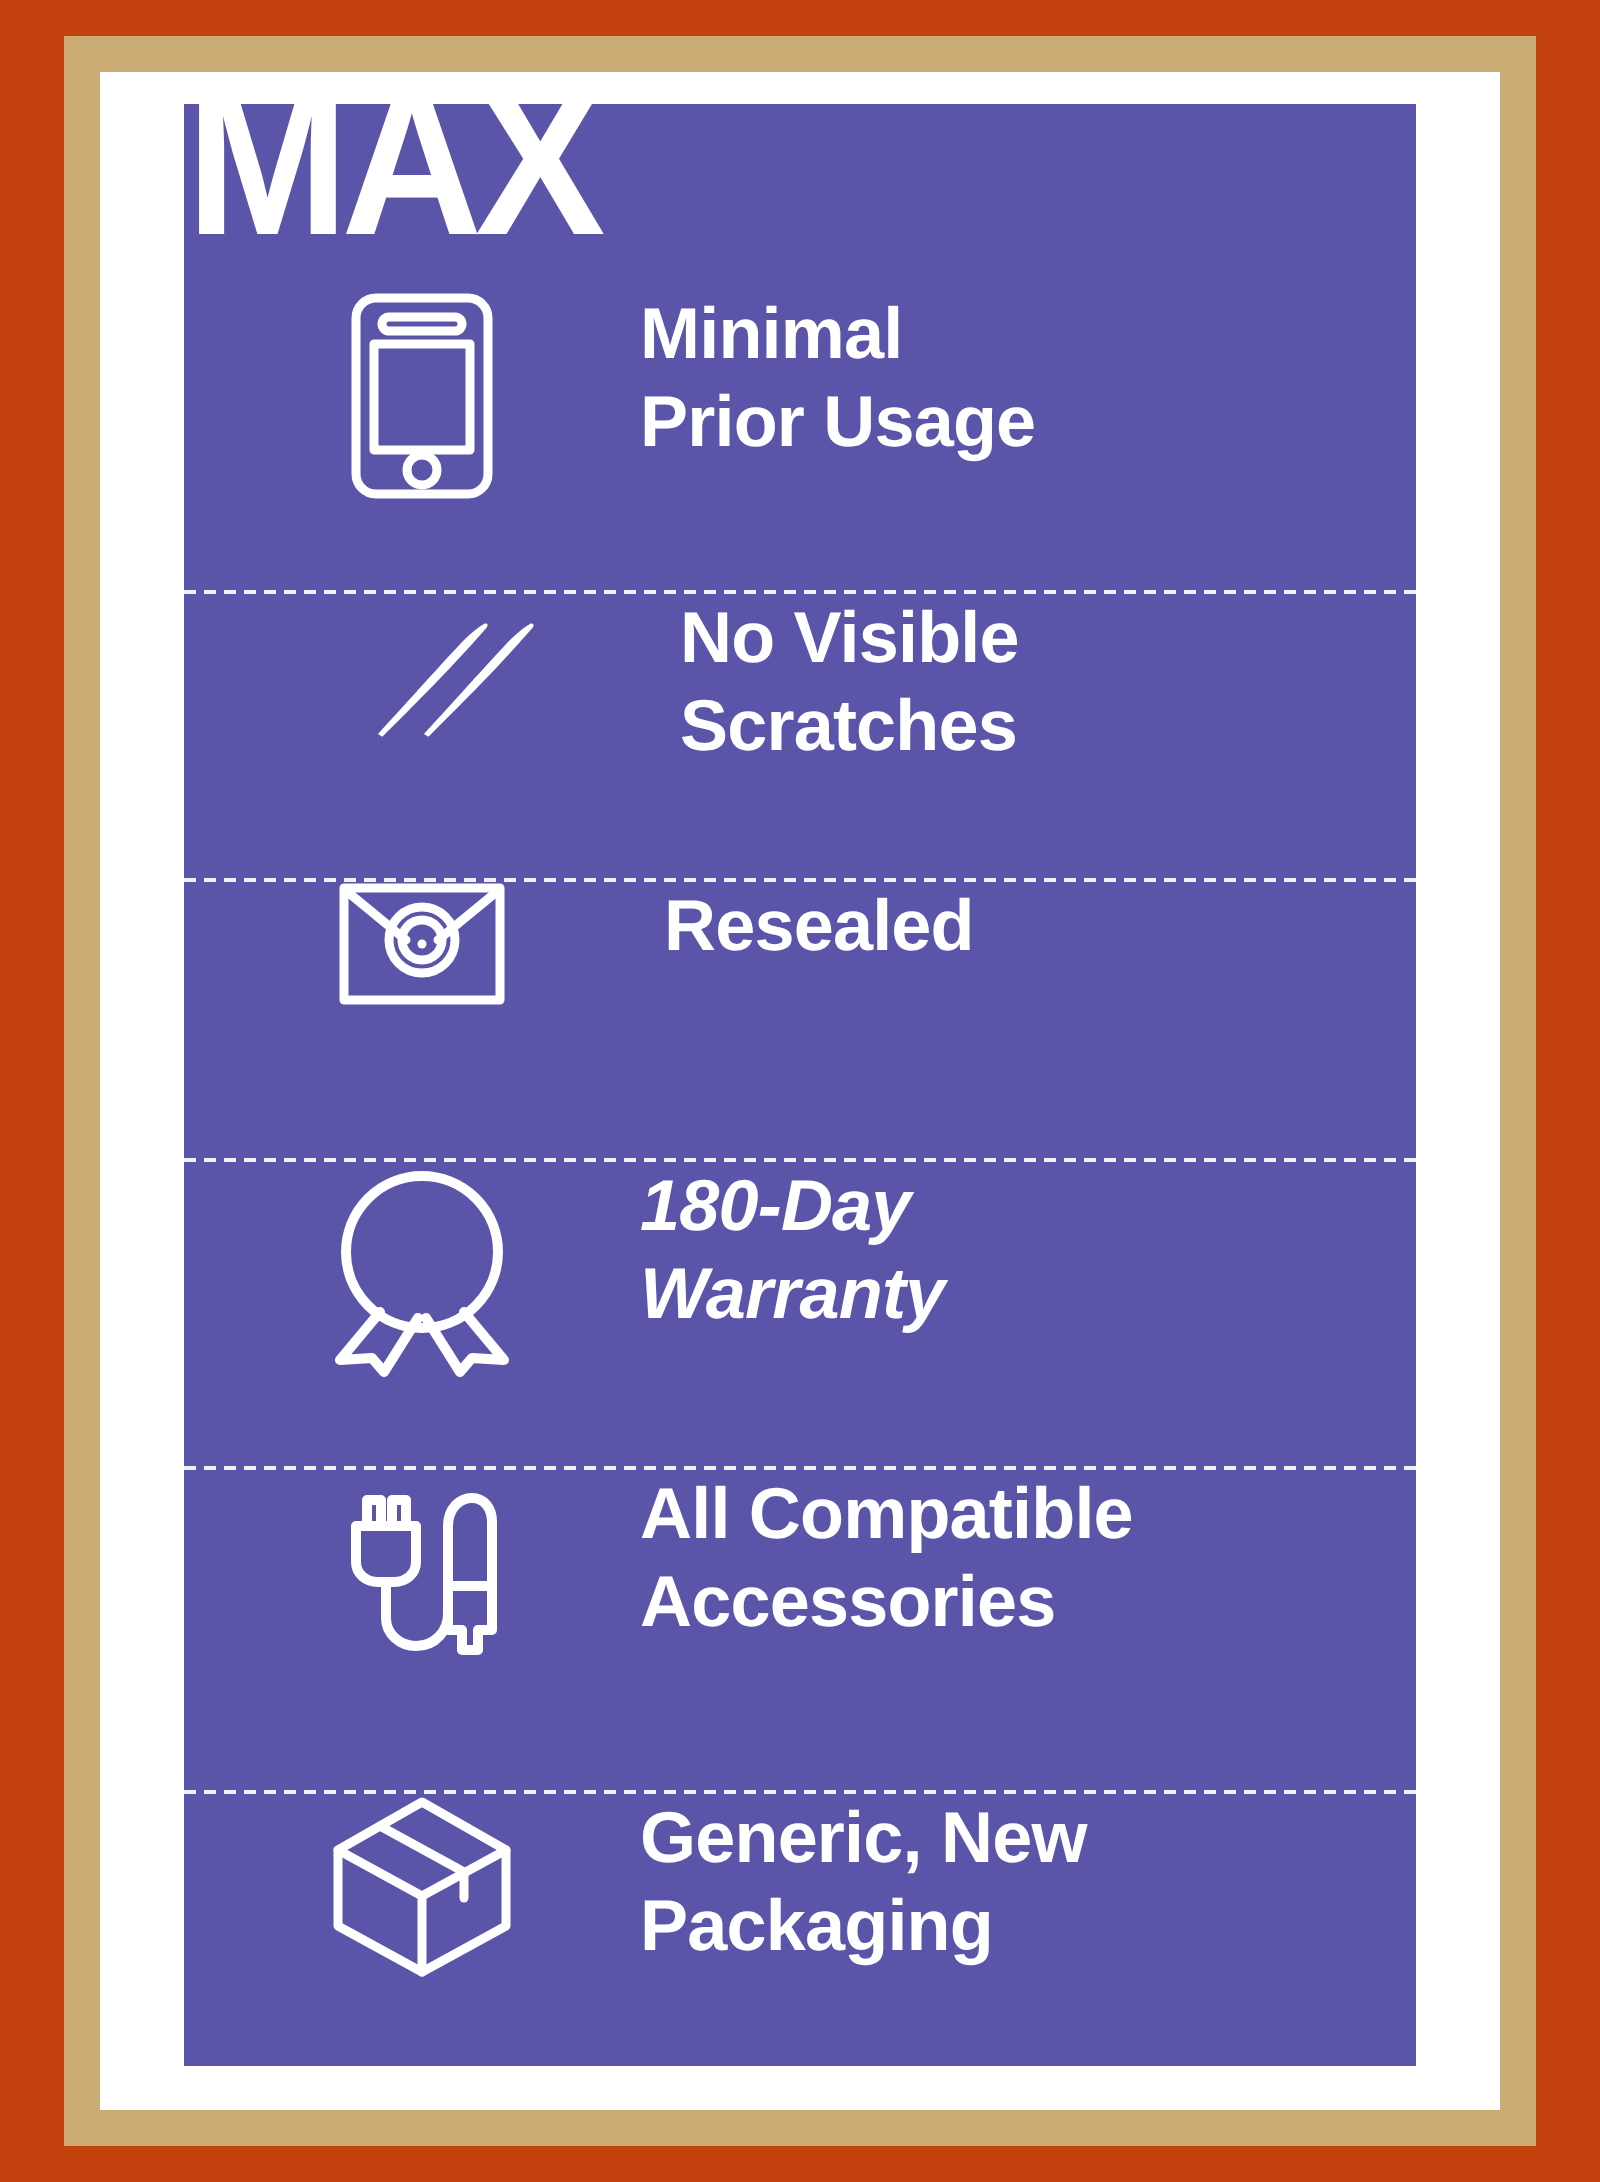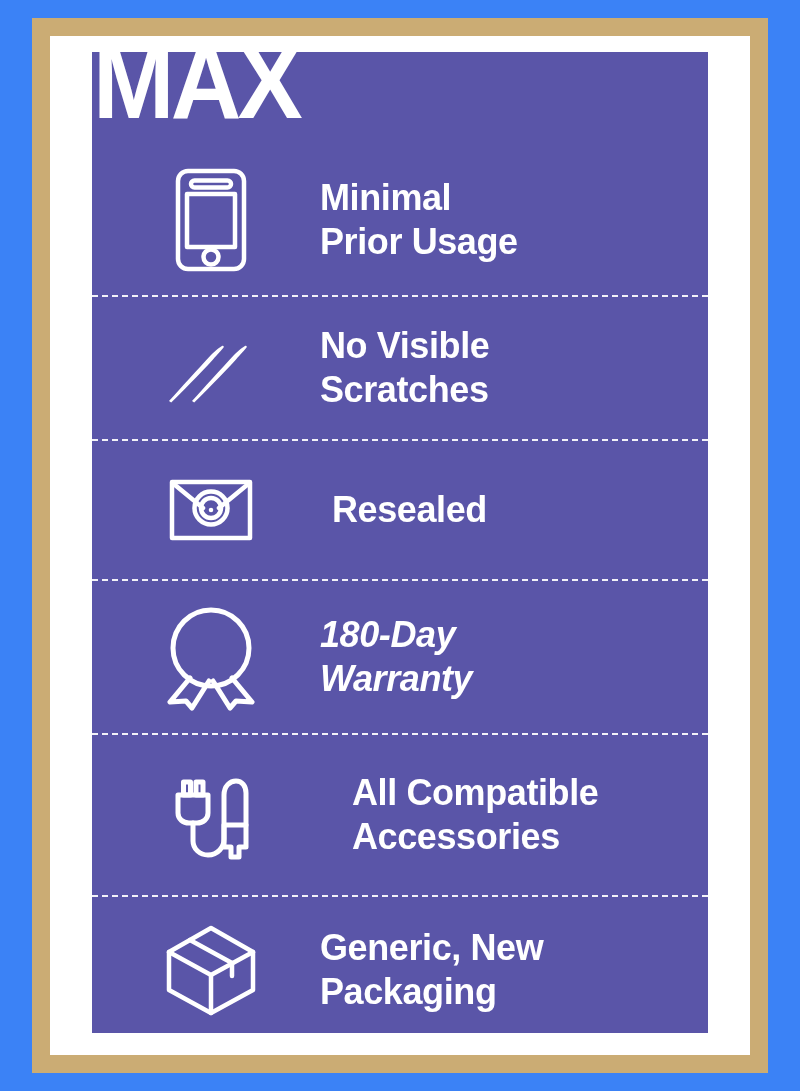--- a/index.html
+++ b/index.html
@@ -11,21 +11,21 @@
     height: 1091px;
     background: #ffffff;
     font-family: "Liberation Sans", sans-serif;
     overflow: hidden;
   }
 
   #poster {
     position: relative;
     width: 800px;
     height: 1091px;
-    background: #3b82f6;
+    background: #c2410c;
   }
 
   
   .gold-frame {
     position: absolute;
     left: 32px;
     top: 18px;
     width: 736px;
     height: 1055px;
     border: 18px solid #cbac74;
@@ -68,21 +68,21 @@
     position: absolute;
     left: 92px;
     top: 145px;
     width: 616px;
     height: 888px;
   }
 
   .feature-row {
     position: relative;
     display: flex;
-    align-items: center;
+    align-items: flex-start;
     box-sizing: border-box;
     width: 616px;
   }
 
   .feature-row .icon-cell {
     width: 228px;
     min-width: 228px;
     display: flex;
     align-items: center;
     justify-content: center;
@@ -136,21 +136,21 @@
             <circle cx="37" cy="90" r="7.5"></circle>
           </svg>
         </span>
       </div>
       <div class="label-cell">Minimal
 Prior Usage</div>
     </div>
 
     <div class="divider"></div>
 
-    <div class="feature-row" style="height:142px;">
+    <div class="feature-row" style="height:142px;margin-left:20px;">
       <div class="icon-cell">
         <span>
           <svg width="94" height="74" viewBox="0 0 94 74" fill="#ffffff">
             <path d="M5 70 C 16 58, 34 38, 47 24 C 52 19, 56 16, 58 15 C 59.6 14.3, 60.4 15.6, 59.2 17
                      C 57.6 18.9, 54.2 22.6, 49 28.4 C 35.6 43.2, 17.2 61.4, 7.2 71.4 Z"></path>
             <path d="M40 70 C 51 58, 69 38, 82 24 C 87 19, 91 16, 93 15 C 94.6 14.3, 95.4 15.6, 94.2 17
                      C 92.6 18.9, 89.2 22.6, 84 28.4 C 70.6 43.2, 52.2 61.4, 42.2 71.4 Z" transform="translate(-12,0)"></path>
           </svg>
         </span>
       </div>
@@ -187,21 +187,21 @@
             <path d="M73 75 L 93 99 L 77 98 L 71 105 L 54 78"></path>
           </svg>
         </span>
       </div>
       <div class="label-cell">180-Day
 Warranty</div>
     </div>
 
     <div class="divider"></div>
 
-    <div class="feature-row" style="height:160px;gap:32px;">
+    <div class="feature-row" style="height:160px;">
       <div class="icon-cell">
         <span>
           <svg width="78" height="96" viewBox="0 0 78 96" fill="none" stroke="#ffffff" stroke-width="5" stroke-linecap="round" stroke-linejoin="round">
 
             <path d="M6 28 L 36 28 L 36 46 C 36 52, 31 56, 25 56 L 17 56 C 11 56, 6 52, 6 46 Z"></path>
             <rect x="11.5" y="15" width="7" height="13"></rect>
             <rect x="24" y="15" width="7" height="13"></rect>
 
             <path d="M21 56 L 21 74 C 21 82, 28 88, 36 88 C 46 88, 52 80, 52 72 L 52 28
                      C 52 19, 58 14, 64 14 C 70 14, 74 19, 74 26 L 74 58"></path>

